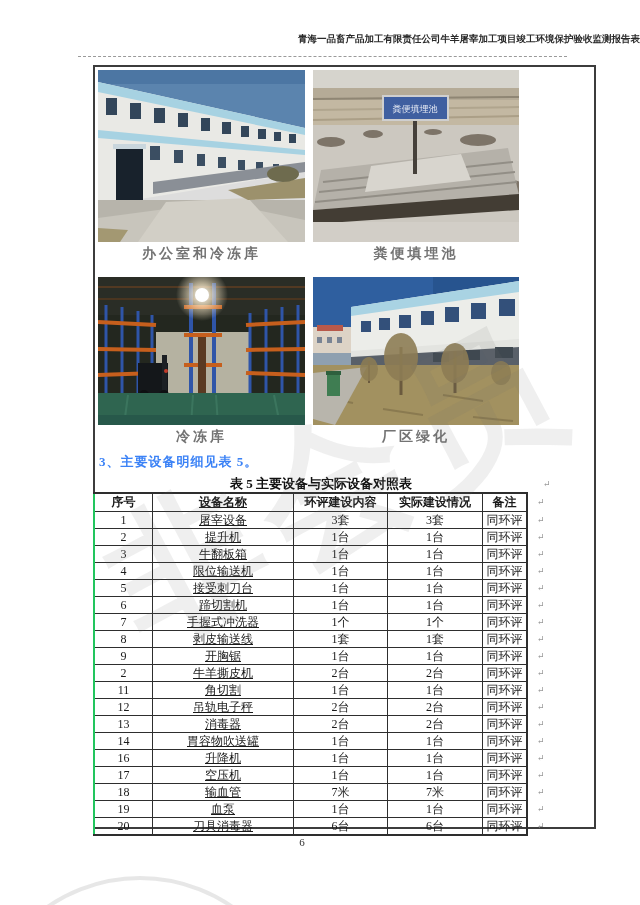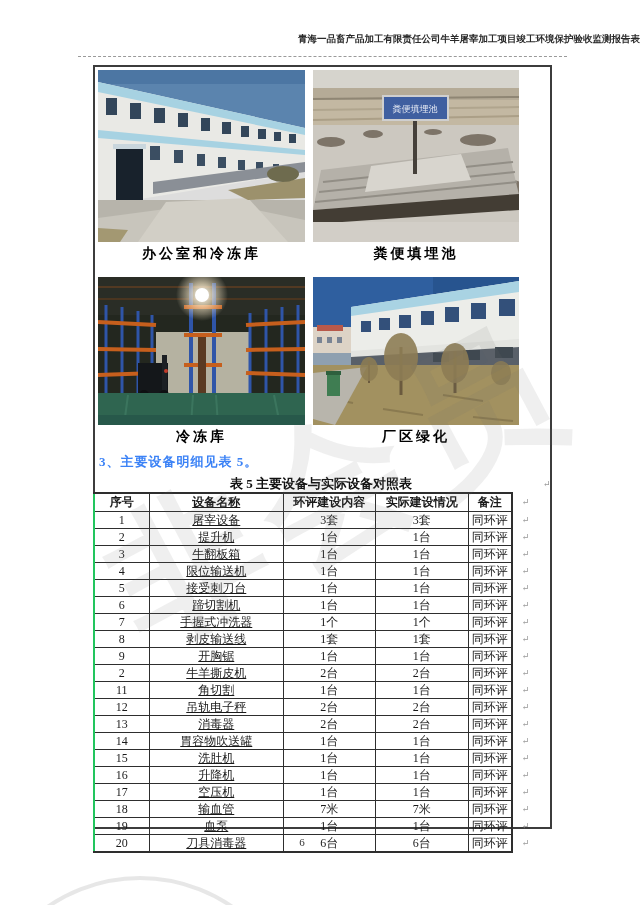--- a/index.html
+++ b/index.html
@@ -6,25 +6,25 @@
   .page{
     position:relative; width:640px; height:905px; background:#ffffff;
     font-family:"Liberation Serif","DejaVu Serif",serif; color:#1a1a1a; overflow:hidden;
   }
   
   .doc-header{position:absolute; top:33px; left:0; right:0; text-align:right;
     font-size:9.5px; font-weight:bold; color:#2a2a2a; letter-spacing:0px;}
   .header-rule{position:absolute; top:56px; left:78px; width:489px; border-top:1px dashed #9a9a9a;}
   
   .content-box{position:absolute; left:93px; top:65px; width:455px; height:760px;
-    border:2px solid #3c3c3c;}
+    border:2px solid #3c3c3c;padding-left:44px;}
   .photo{position:absolute; overflow:hidden; background:#ddd;}
   .photo svg{display:block;}
   .caption{position:absolute; text-align:center; font-size:14px; font-weight:bold;
-    letter-spacing:3px; color:#000000;}
+    letter-spacing:3px; color:#737373;}
   .section-heading{position:absolute; left:4px; top:386px; font-size:13px; font-weight:bold;
     letter-spacing:1px; color:#3b82f6;}
   .table-title{position:absolute; left:0; top:408px; width:452px; text-align:center;
     font-size:13px; font-weight:bold; color:#111;}
   .title-mark{position:absolute; left:448px; top:412px; font-size:9px; color:#9a9a9a; font-weight:normal;}
   
   table.equip{position:absolute; left:-2px; top:425px; border-collapse:collapse; table-layout:fixed;}
   table.equip th, table.equip td{
     border:1px solid #2e2e2e; padding:0; margin:0; text-align:center;
     font-size:12px; height:16px; line-height:15px; white-space:nowrap; overflow:hidden;
@@ -381,28 +381,20 @@
           </tr>
           <tr>
             <td class="c0">14</td>
             <td class="c1">胃容物吹送罐</td>
             <td class="c2">1台</td>
             <td class="c3">1台</td>
             <td class="c4">同环评</td>
             <td class="rowmark">↵</td>
           </tr>
           <tr>
-            <td class="c0">15</td>
-            <td class="c1">洗肚机</td>
-            <td class="c2">1台</td>
-            <td class="c3">1台</td>
-            <td class="c4">同环评</td>
-            <td class="rowmark">↵</td>
-          </tr>
-          <tr>
             <td class="c0">16</td>
             <td class="c1">升降机</td>
             <td class="c2">1台</td>
             <td class="c3">1台</td>
             <td class="c4">同环评</td>
             <td class="rowmark">↵</td>
           </tr>
           <tr>
             <td class="c0">17</td>
             <td class="c1">空压机</td>

